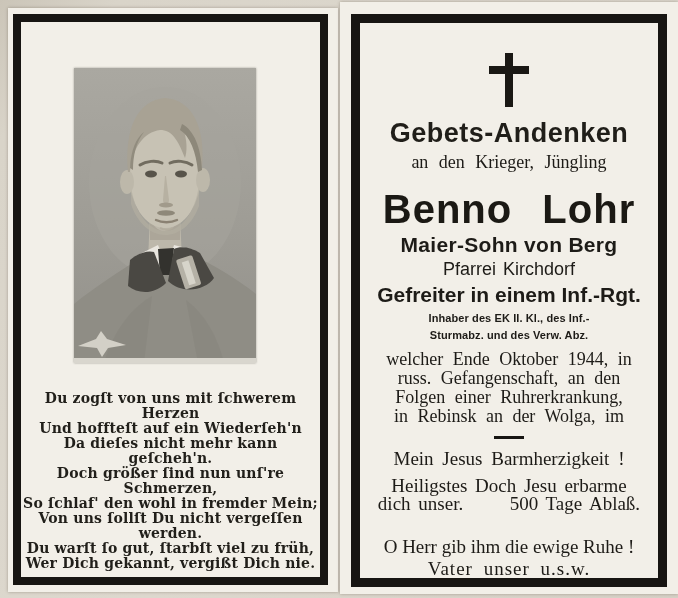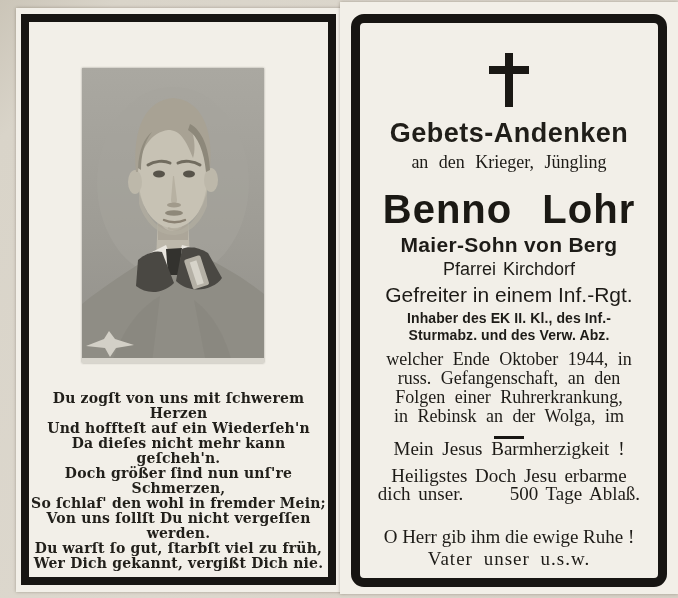--- a/index.html
+++ b/index.html
@@ -13,29 +13,29 @@
     background: linear-gradient(130deg, #cbc5b8 0%, #d9d4c9 10%, #ddd8ce 55%, #d6d1c6 100%);
     font-family: "Liberation Sans", sans-serif;
     color: #1d1b17;
   }
 
   .card {
     position: absolute;
     background: #f2efe8;
     box-shadow: 0 0 3px rgba(60,50,35,0.35);
   }
-  .card-left  { left: 16px;  top: 8px; width: 330px; height: 584px; }
+  .card-left  { left: 8px;  top: 8px; width: 330px; height: 584px; }
   .card-right { left: 340px; top: 2px; width: 338px; height: 592px; }
 
   .frame {
     position: absolute;
     border: 8px solid #171512;
   }
   .frame-left  { left: 5px;  top: 6px;  right: 10px; bottom: 7px; }
-  .frame-right { left: 11px; top: 12px; right: 11px; bottom: 7px; border-width: 9px; border-radius: 13px; }
+  .frame-right { left: 11px; top: 12px; right: 11px; bottom: 7px; border-width: 9px; }
 
   .frame-inner {
     position: absolute;
     inset: 0;
     text-align: center;
     overflow: hidden;
   }
 
   
   .photo {
@@ -92,46 +92,46 @@
   }
   .rc-parish {
     margin-top: 3px;
     font-family: Liberation Sans, sans-serif;
     font-size: 18px;
     line-height: 20px;
     word-spacing: 2px;
   }
   .rc-rank {
     margin-top: 4px;
-    font-weight: 400;
+    font-weight: 700;
     font-size: 21px;
     line-height: 23px;
   }
   .rc-decor {
     margin-top: 4px;
     font-weight: 700;
-    font-size: 14px;
+    font-size: 11px;
     line-height: 17px;
     letter-spacing: 0.1px;
   }
   .rc-obit {
     margin-top: 6px;
     font-family: "Liberation Serif", serif;
     font-size: 18px;
     line-height: 19px;
     word-spacing: 5px;
   }
   .section-divider {
     width: 30px;
     height: 3px;
     background: #171512;
     margin: 10px auto 0;
   }
   .rc-prayer1 {
-    margin-top: 0;
+    margin-top: 10px;
     font-family: "Liberation Serif", serif;
     font-size: 19px;
     line-height: 20px;
     word-spacing: 4px;
   }
   .rc-prayer2 {
     margin-top: 8px;
     font-family: "Liberation Serif", serif;
     font-size: 19px;
     line-height: 18px;

